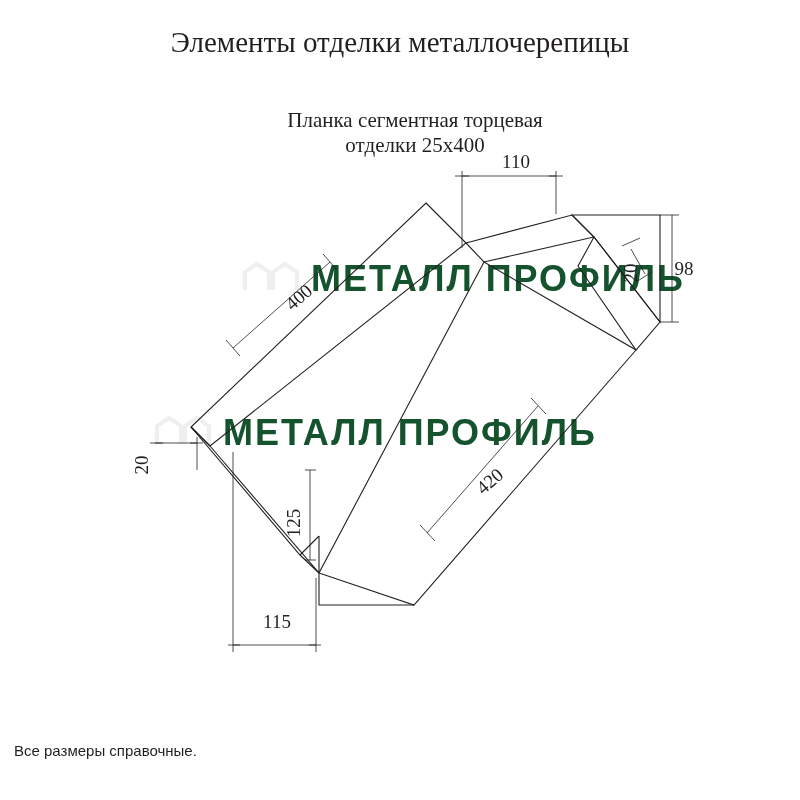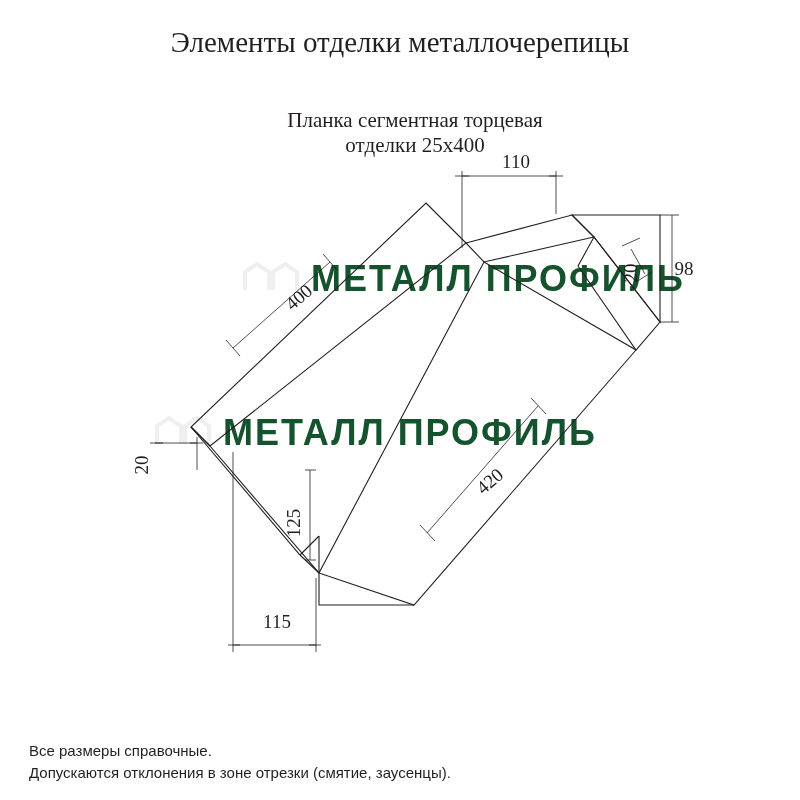--- a/index.html
+++ b/index.html
@@ -45,21 +45,21 @@
   }
   #drawing {
     position: absolute;
     top: 0;
     left: 0;
     width: 800px;
     height: 800px;
   }
   #footnotes {
     position: absolute;
-    left: 29px;
+    left: 14px;
     top: 740px;
     font-size: 15px;
     line-height: 22px;
     font-family: "Liberation Sans", sans-serif;
     color: #231f20;
   }
   .note-line { display: block; white-space: pre; }
   .wm {
     position: absolute;
     font-family: "Liberation Sans", sans-serif;
@@ -180,16 +180,15 @@
     <text x="303" y="302" font-size="19" text-anchor="middle" transform="rotate(-41 303 302)">400</text>
     <text x="494" y="486" font-size="19" text-anchor="middle" transform="rotate(-41 494 486)">420</text>
     <text x="148" y="465" font-size="19" text-anchor="middle" transform="rotate(-90 148 465)">20</text>
     <text x="300" y="523" font-size="19" text-anchor="middle" transform="rotate(-90 300 523)">125</text>
     <text x="277" y="628" font-size="19" text-anchor="middle">115</text>
 
   </svg>
 
   <div id="footnotes">
     <span class="note-line">Все размеры справочные.</span>
-    <span class="note-line">Допускаются отклонения в зоне отрезки (смятие, заусенцы).</span>
   </div>
 
 </div>
 
 </body></html>

